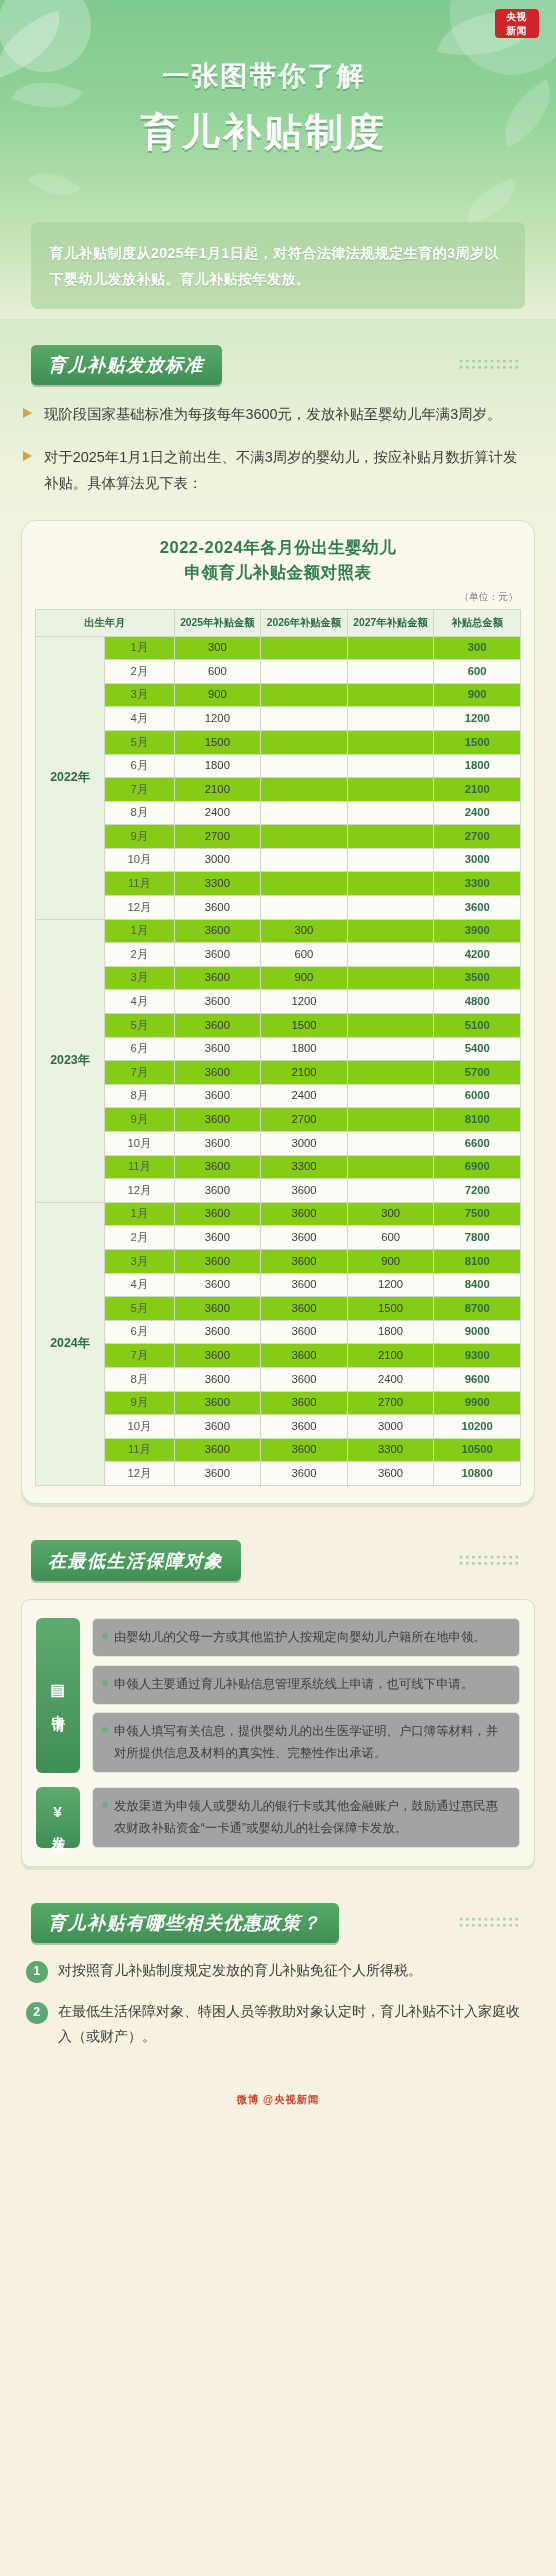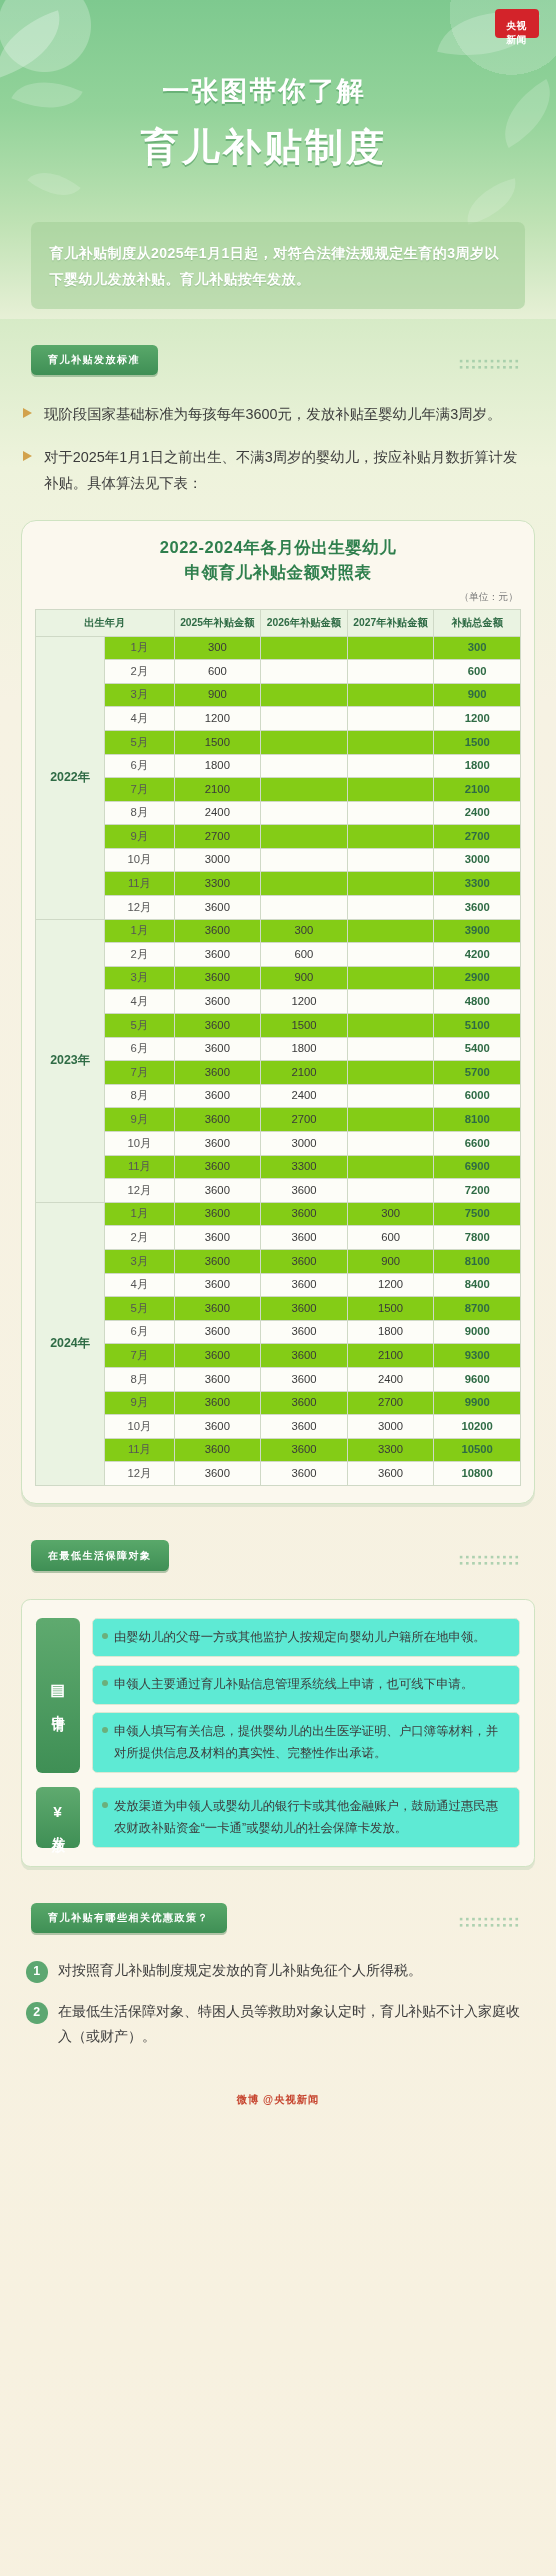--- a/index.html
+++ b/index.html
@@ -34,26 +34,26 @@
   .leaf.l3 { width: 93px; height: 57px; top: 5.2px; right: 20.6px; transform: rotate(12deg); background: rgba(255,255,255,.22); }
   .leaf.l4 { width: 67px; height: 41px; top: 93px; right: -5.2px; transform: rotate(-30deg); background: rgba(255,255,255,.18); }
   .leaf.l5 { width: 46px; height: 28px; top: 170px; left: 31px; transform: rotate(40deg); background: rgba(255,255,255,.16); }
   .leaf.l6 { width: 57px; height: 33px; top: 185px; right: 36px; transform: rotate(-15deg); background: rgba(255,255,255,.16); }
 
   .logo {
     position: absolute; top: 9.3px; right: 17.5px;
     width: 44px; height: 29px; border-radius: 4.1px;
     background: #d3232a; color: #fff;
     font-size: 9.8px; line-height: 13.4px; font-weight: bold;
-    text-align: center; padding-top: 10px;
+    text-align: center; padding-top: 1px;
     letter-spacing: 0.5px;
   }
   .logo span { display: block; }
 
-  .title-wrap { position: absolute; top: 73px; left: 0; width: 528px; text-align: center; }
+  .title-wrap { position: absolute; top: 58px; left: 0; width: 528px; text-align: center; }
   .title-1 {
     font-size: 27px; font-weight: bold; color: #ffffff;
     letter-spacing: 2.1px;
     text-shadow: 0 1.5px 0 rgba(60,140,80,.45);
   }
   .title-2 {
     margin-top: 13.4px;
     font-size: 38px; font-weight: bold; color: #ffffff;
     letter-spacing: 3.1px;
     text-shadow: 0 2.1px 0 rgba(60,140,80,.5);
@@ -78,26 +78,27 @@
   .sec-head {
     position: relative;
     margin: 36px auto 0 auto;
     width: 495px;
     height: 38px;
   }
   .sec-head .pill {
     display: inline-block;
     background: linear-gradient(180deg,#59a86a,#3f8f55);
     color: #fff;
-    font-size: 10px;
+    font-size: 18px;
     font-weight: bold;
     letter-spacing: 1.5px;
     padding: 8.2px 17.5px;
     border-radius: 5.2px;
     box-shadow: 0 2.1px 0 rgba(50,110,60,.35);
+    font-style: italic;
   }
   .sec-head .dots {
     position: absolute;
     right: 5.2px; top: 13.4px;
     width: 62px; height: 11.3px;
     background-image: radial-gradient(#9cc9a4 1.3px, transparent 1.5px);
     background-size: 6.2px 6.2px;
     opacity: .8;
   }
 
@@ -198,21 +199,21 @@
     font-weight: bold;
     letter-spacing: 1px;
     padding: 6.2px 0;
     margin-right: 12.4px;
   }
   .proc-label .ico { font-size: 15.5px; margin-bottom: 5.2px; }
   .proc-label .tx { writing-mode: vertical-rl; letter-spacing: 3.1px; }
   .proc-items { flex: 1 1 auto; }
   .proc-item {
     position: relative;
-    background: #5eead4;
+    background: #a3a3a3;
     border: 0.5px solid #dce8d3;
     border-radius: 5.2px;
     padding: 8.2px 10.3px 8.2px 20.6px;
     font-size: 12.4px;
     line-height: 21.6px;
     color: #3c3c3c;
     margin-bottom: 7.2px;
   }
   .proc-item:last-child { margin-bottom: 0; }
   .proc-item .dot {
@@ -405,21 +406,21 @@
             <td>3600</td>
             <td>600</td>
             <td></td>
             <td class="tot">4200</td>
           </tr>
           <tr>
             <td class="mo">3月</td>
             <td>3600</td>
             <td>900</td>
             <td></td>
-            <td class="tot">2900</td>
+            <td class="tot">3500</td>
           </tr>
           <tr>
             <td class="mo">4月</td>
             <td>3600</td>
             <td>1200</td>
             <td></td>
             <td class="tot">4800</td>
           </tr>
           <tr>
             <td class="mo">5月</td>

